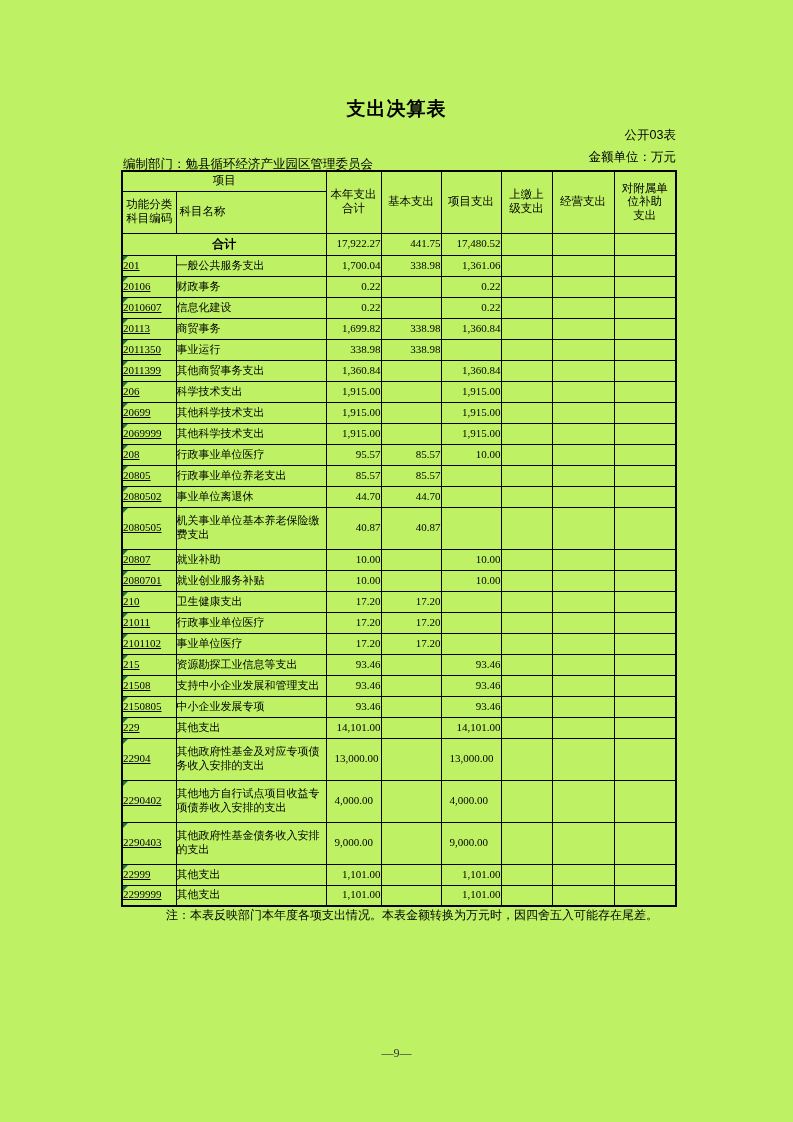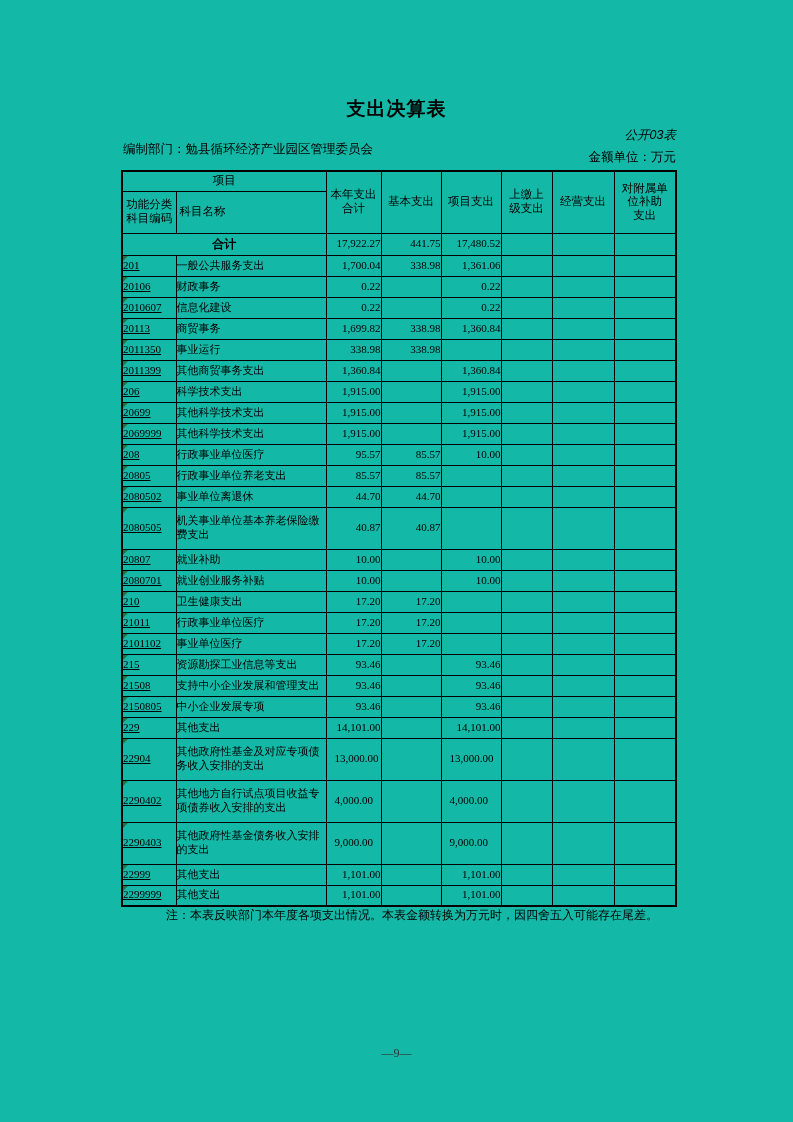--- a/index.html
+++ b/index.html
@@ -1,32 +1,32 @@
 <!DOCTYPE html>
 <html style="--flag-color: #217346;"><head>
 <meta charset="utf-8">
 <style>
   * { margin:0; padding:0; box-sizing:border-box; }
   html,body { background:#888; }
   .page {
     position:relative; width:793px; height:1122px; margin:0 auto;
-    background:#14b8a6; overflow:hidden;
+    background:#bef264; overflow:hidden;
     font-family:"Liberation Serif","DejaVu Serif",serif; color:#000;
   }
   .title {
     position:absolute; top:96px; left:0; width:793px; text-align:center;
     font-family:"Liberation Sans","DejaVu Sans",sans-serif;
     font-size:19px; font-weight:bold; letter-spacing:1px;
   }
   .table-code {
     position:absolute; top:127px; right:117px;
-    font-family:"Liberation Sans","DejaVu Sans",sans-serif; font-size:12.5px;font-style:italic;
+    font-family:"Liberation Sans","DejaVu Sans",sans-serif; font-size:12.5px;
   }
   .meta-left {
-    position:absolute; top:141px; left:123px;
+    position:absolute; top:156px; left:123px;
     font-family:"Liberation Sans","DejaVu Sans",sans-serif; font-size:12.5px;
   }
   .meta-right {
     position:absolute; top:149px; right:117px;
     font-family:Liberation Mono, monospace; font-size:12.5px;
   }
   table.report {
     position:absolute; left:121px; top:170px;
     width:554px; table-layout:fixed; border-collapse:collapse;
     border:2px solid #000;

